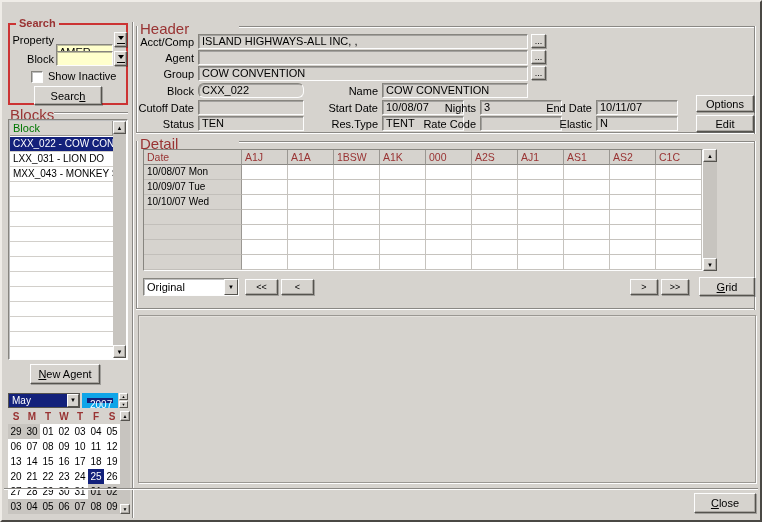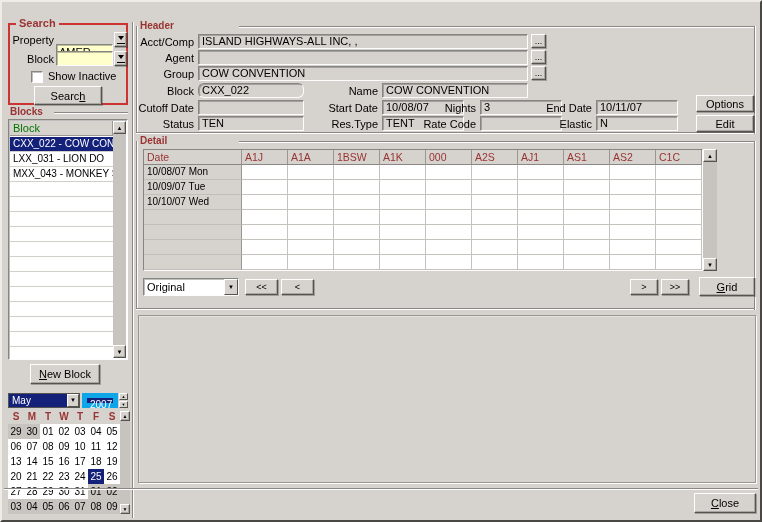--- a/index.html
+++ b/index.html
@@ -23,21 +23,21 @@
   .btn {
     position:absolute; background:#d6d3ce;
     border:1px solid; border-color:#fdfdfd #55534e #55534e #fdfdfd;
     box-shadow:inset -1px -1px 0 #a9a6a1, 1px 1px 0 rgba(0,0,0,.25);
     font-family:inherit; font-size:11px; color:#000; text-align:center;
     display:flex; align-items:center; justify-content:center; cursor:default;
   }
   .mn { text-decoration:underline; }
   .etch-h { position:absolute; height:2px; border-top:1px solid #8a8884; border-bottom:1px solid #fdfdfd; }
   .etch-v { position:absolute; width:2px; border-left:1px solid #8a8884; border-right:1px solid #fdfdfd; }
-  .seclabel { position:absolute; font-weight:bold; color:var(--maroon,#993333); font-size:10px; }
+  .seclabel { position:absolute; font-weight:normal; color:var(--maroon,#993333); font-size:15px; }
 
   
   .search-group { position:absolute; left:6px; top:21px; width:120px; height:82px;
                   border:2px solid var(--red-border,#cc3333); }
   .search-group .group-title { position:absolute; left:6px; top:-8px; background:#d6d3ce;
                   padding:0 3px; font-weight:bold; color:var(--maroon,#993333); }
   .slabel { position:absolute; width:44px; text-align:right; height:13px; line-height:13px; }
   .sinput { position:absolute; left:46px; width:57px; height:15px; font-family:inherit; font-size:11px;
             padding:0 2px; background:var(--cream,#ffffcc);
             border:1px solid; border-color:#87857f #fdfdfd #fdfdfd #87857f;
@@ -182,21 +182,21 @@
       </div>
     <div class="vscroll" style="right:1px;top:1px;bottom:1px;width:13px;">
       <button class="sb-btn up">▲</button>
       <button class="sb-btn down">▼</button>
     </div>
   </div>
 
   <button class="btn" style="left:28px;top:362px;width:70px;height:20px;">
     <span></span>
       <span class="mn">N</span>
-      <span>ew Block</span>
+      <span>ew Agent</span>
   </button>
 
   <div class="calendar">
     <div class="cal-month">
       <span>May</span>
       <span class="dd">▼</span>
     </div>
     <div class="cal-year">2007</div>
     <div class="spinner">
       <button class="spin-btn up">▲</button>

